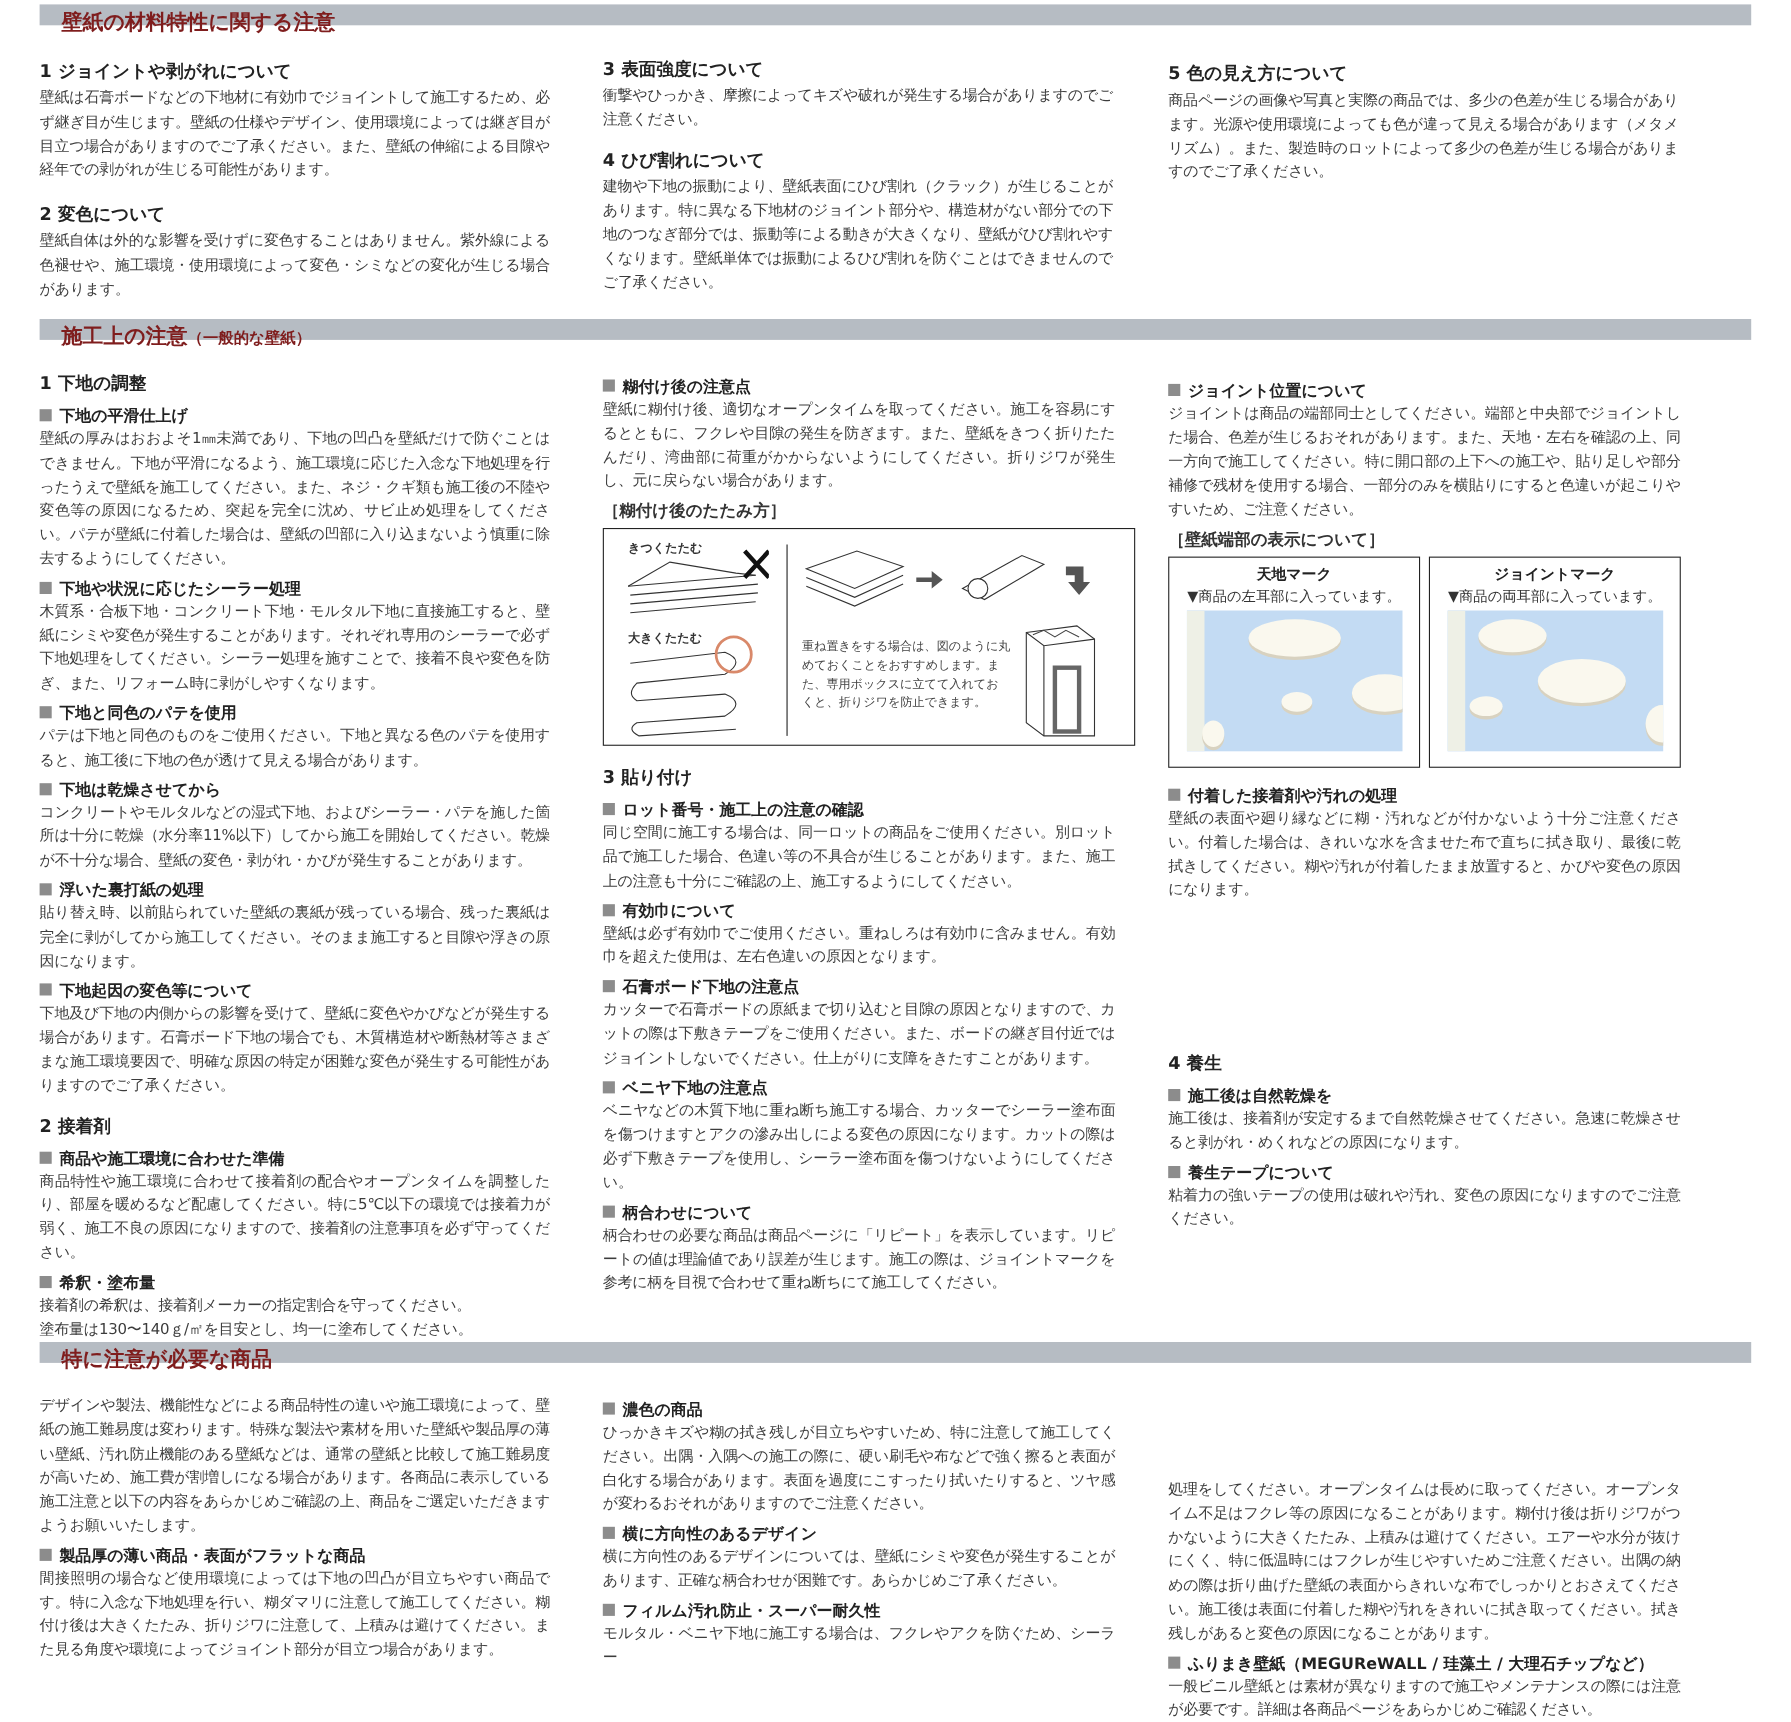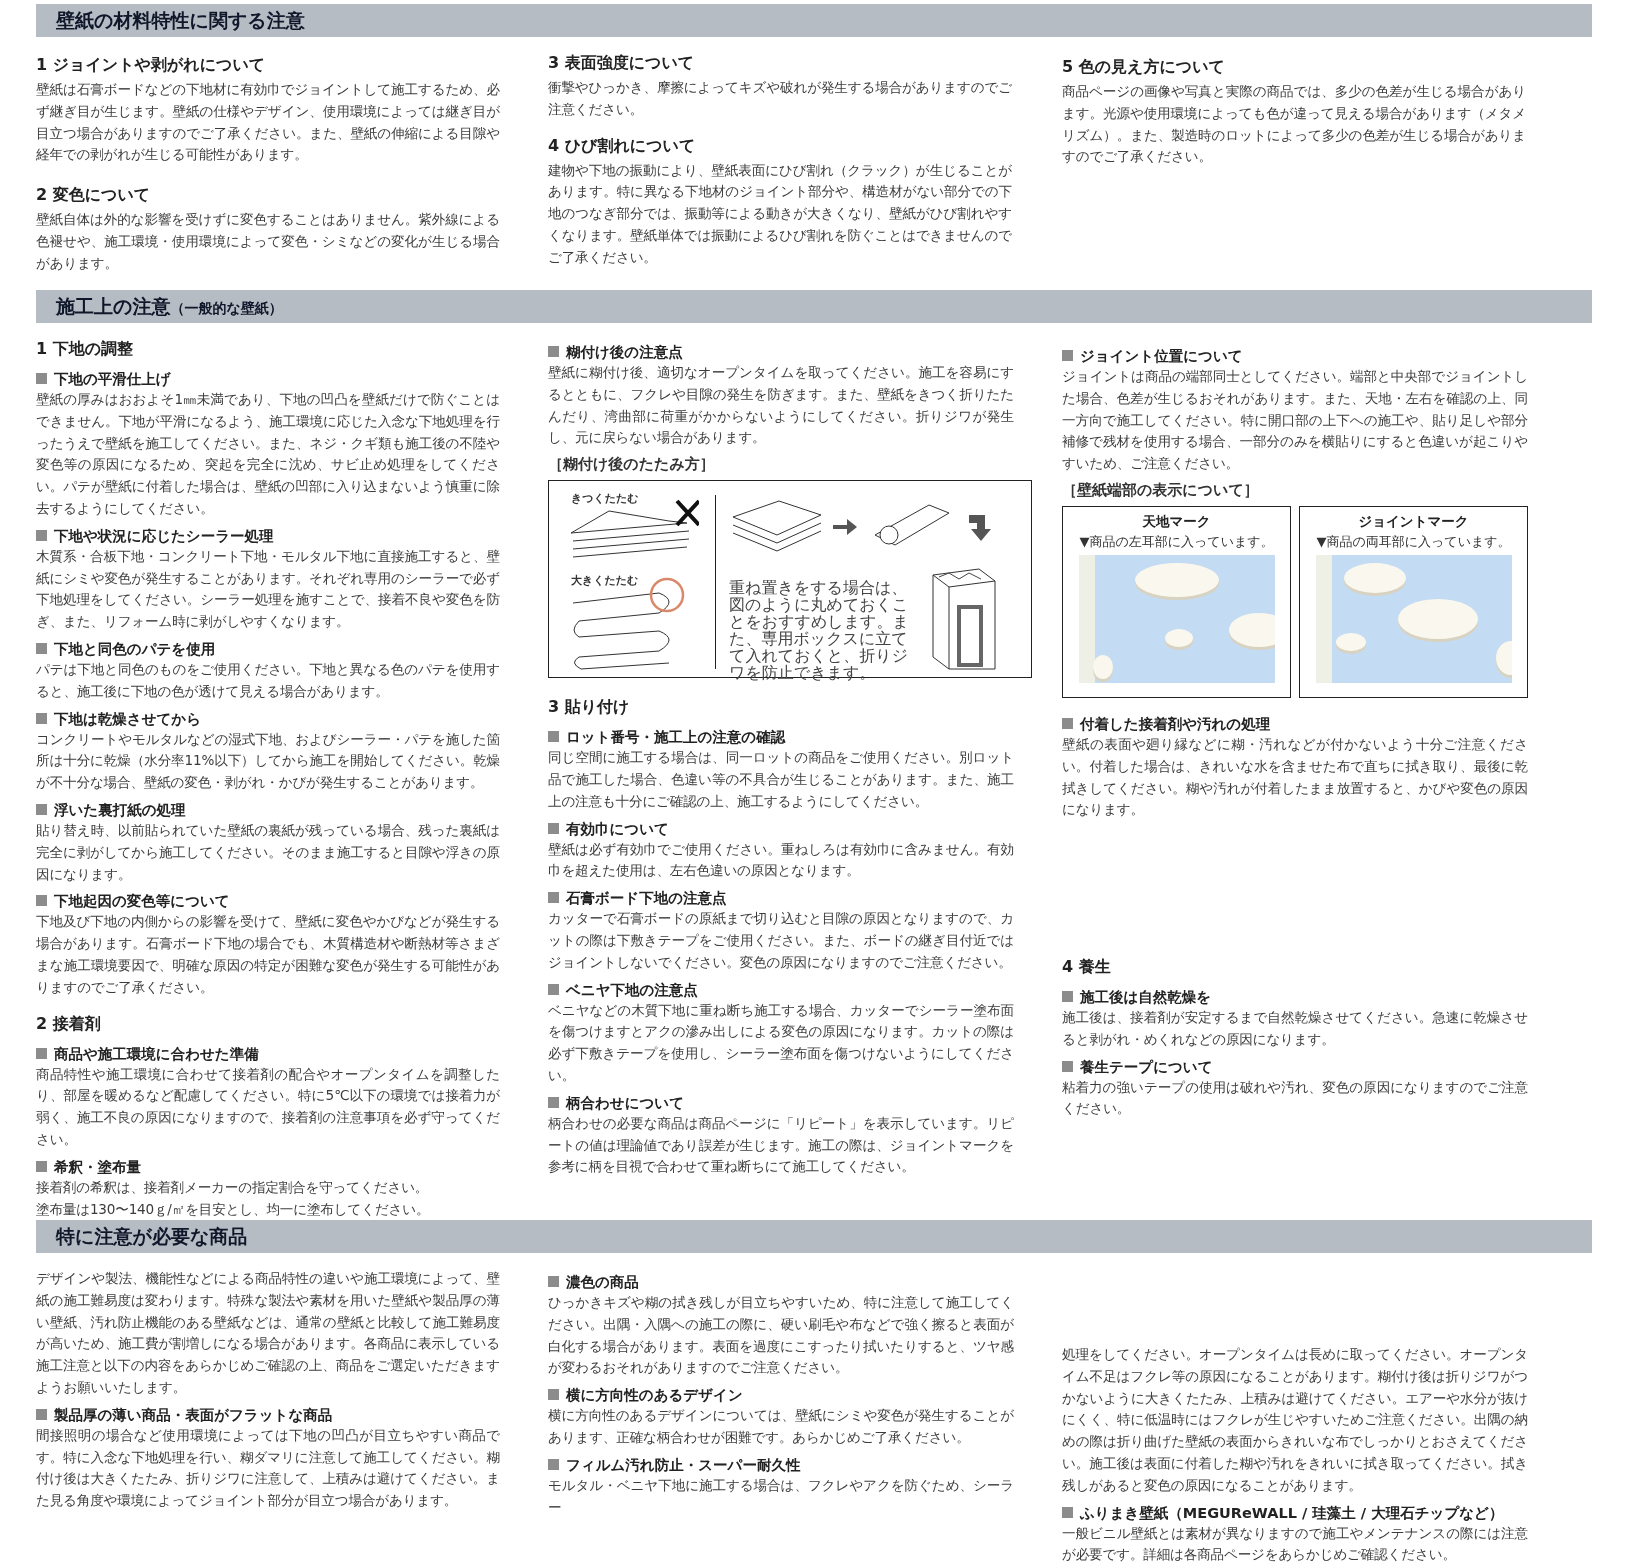--- a/index.html
+++ b/index.html
@@ -1,34 +1,34 @@
 <!DOCTYPE html>
 <html><head>
 <meta charset="utf-8">
 <style>
   * { box-sizing: border-box; margin: 0; padding: 0; }
   html, body { width: 1628px; height: 1565px; background: #ffffff; overflow: hidden; }
   body { font-family: "DejaVu Sans", "Liberation Sans", sans-serif; color: #3a3a3a; position: relative; }
   .band {
-    position: absolute; left: 36px; width: 1556px; height: 33px;
+    position: absolute; left: 36px; width: 1556px; height: 19px;
     background: #b6bcc3; padding-left: 20px;
-    font-size: 19px; font-weight: bold; line-height: 33px; color: #0f172a;
+    font-size: 19px; font-weight: bold; line-height: 33px; color: #7f1d1d;
   }
   .band .sub { font-size: 14px; font-weight: bold; }
   .col { position: absolute; width: 490px; }
   .h2 { font-size: 16px; font-weight: bold; color: #222; margin-bottom: 3px; line-height: 22px; }
   .h3 { font-size: 14.5px; font-weight: bold; color: #222; line-height: 20px; margin-top: 2px; }
   .h3 .sq { display: inline-block; width: 11px; height: 11px; background: #8c8c8c; margin-right: 7px; vertical-align: 0px; }
   .p { font-size: 13.6px; line-height: 21.8px; color: #3c3c3c; margin-bottom: 6px; text-align: justify; letter-spacing: -0.2px; }
   .gap { height: 12px; }
   .bracket { font-size: 15px; font-weight: bold; color: #333; margin: 6px 0 6px; }
   .fold-box { position: relative; width: 484px; height: 198px; border: 1.5px solid #222; background: #fff; }
   .fold-box .divider { position: absolute; left: 166px; top: 14px; width: 1px; height: 174px; background: #222; }
   .fold-label { position: absolute; font-size: 11px; color: #333; font-weight: bold; }
-  .fold-note { position: absolute; left: 180px; top: 98px; font-size: 16px; line-height: 17px; color: #444; width: 190px; }
+  .fold-note { position: absolute; left: 180px; top: 98px; font-size: 11px; line-height: 17px; color: #444; width: 190px; }
   .mark-wrap { display: flex; gap: 8px; }
   .mark-box { width: 237px; height: 192px; border: 1.5px solid #222; padding-top: 6px; text-align: center; }
   .mark-title { font-size: 13.5px; font-weight: bold; color: #222; }
   .mark-sub { font-size: 13px; color: #333; margin-top: 2px; }
   .mark-img { margin: 4px auto 0; width: 196px; height: 128px; background: #c3dbf3; position: relative; overflow: hidden; }
   .mark-img .edge { position: absolute; left: 0; top: 0; width: 16px; height: 100%; background: #eef0e6; }
   .cloud { position: absolute; background: #faf8ee; border-radius: 50%; box-shadow: 0 3px 0 #d8d2c0; }
 </style>
 </head>
 <body>
@@ -121,21 +121,21 @@
     </svg>
   </div>
   <div class="gap" style="height:18px"></div>
   <div class="h2">3 貼り付け</div>
   <div class="gap" style="height:4px"></div>
   <div class="h3"><span class="sq"></span><span>ロット番号・施工上の注意の確認</span></div>
   <div class="p">同じ空間に施工する場合は、同一ロットの商品をご使用ください。別ロット品で施工した場合、色違い等の不具合が生じることがあります。また、施工上の注意も十分にご確認の上、施工するようにしてください。</div>
   <div class="h3"><span class="sq"></span><span>有効巾について</span></div>
   <div class="p">壁紙は必ず有効巾でご使用ください。重ねしろは有効巾に含みません。有効巾を超えた使用は、左右色違いの原因となります。</div>
   <div class="h3"><span class="sq"></span><span>石膏ボード下地の注意点</span></div>
-  <div class="p">カッターで石膏ボードの原紙まで切り込むと目隙の原因となりますので、カットの際は下敷きテープをご使用ください。また、ボードの継ぎ目付近ではジョイントしないでください。変色の原因になりますのでご注意ください。</div>
+  <div class="p">カッターで石膏ボードの原紙まで切り込むと目隙の原因となりますので、カットの際は下敷きテープをご使用ください。また、ボードの継ぎ目付近ではジョイントしないでください。仕上がりに支障をきたすことがあります。</div>
   <div class="h3"><span class="sq"></span><span>ベニヤ下地の注意点</span></div>
   <div class="p">ベニヤなどの木質下地に重ね断ち施工する場合、カッターでシーラー塗布面を傷つけますとアクの滲み出しによる変色の原因になります。カットの際は必ず下敷きテープを使用し、シーラー塗布面を傷つけないようにしてください。</div>
   <div class="h3"><span class="sq"></span><span>柄合わせについて</span></div>
   <div class="p">柄合わせの必要な商品は商品ページに「リピート」を表示しています。リピートの値は理論値であり誤差が生じます。施工の際は、ジョイントマークを参考に柄を目視で合わせて重ね断ちにて施工してください。</div>
 </div>
 
 <div class="col" style="left:1062px; top:344px; width:466px;">
   <div class="h3"><span class="sq"></span><span>ジョイント位置について</span></div>
   <div class="p">ジョイントは商品の端部同士としてください。端部と中央部でジョイントした場合、色差が生じるおそれがあります。また、天地・左右を確認の上、同一方向で施工してください。特に開口部の上下への施工や、貼り足しや部分補修で残材を使用する場合、一部分のみを横貼りにすると色違いが起こりやすいため、ご注意ください。</div>
   <div class="bracket">［壁紙端部の表示について］</div>

